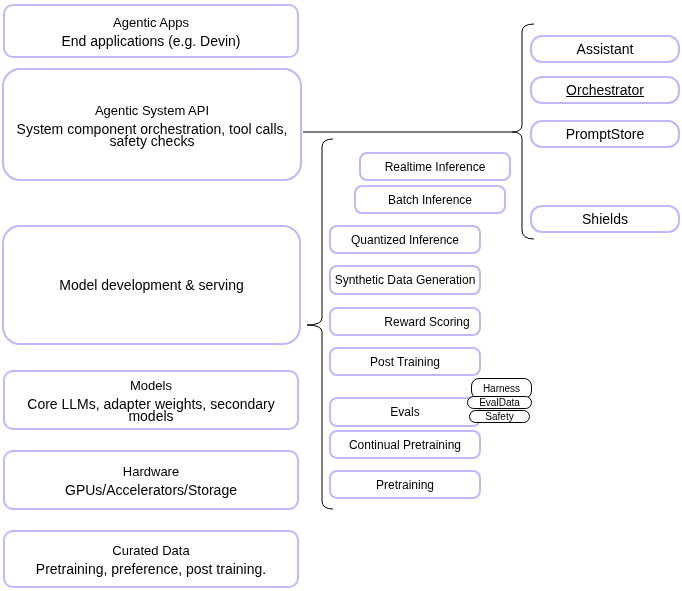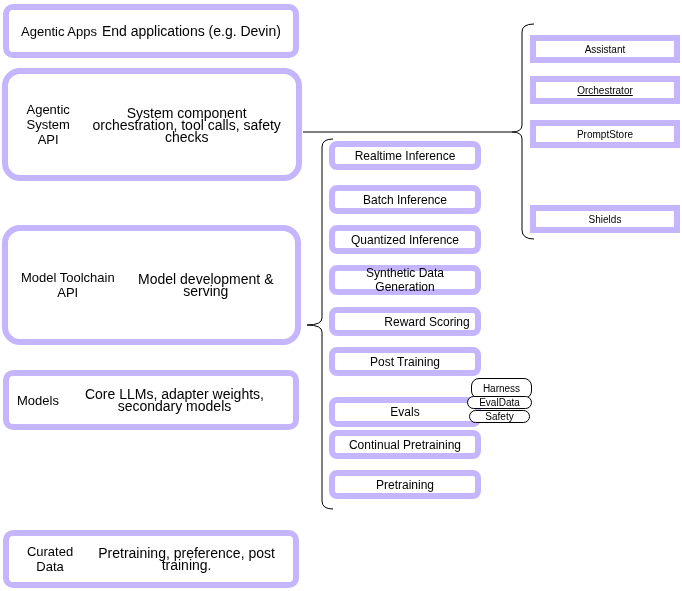--- a/index.html
+++ b/index.html
@@ -17,44 +17,44 @@
   .connectors {
     position: absolute;
     left: 0; top: 0;
     width: 682px; height: 591px;
     pointer-events: none;
   }
 
   .node {
     position: absolute;
     background: #ffffff;
-    border: 6px solid #c4b5fd;
+    border: 2px solid #c4b5fd;
     display: flex;
-    flex-direction: row;
+    flex-direction: column;
     align-items: center;
     justify-content: center;
     text-align: center;
   }
 
   .lbox { border-radius: 10px; gap: 5px; padding: 0 8px; }
   .lbox.big { border-radius: 18px; }
   .lbox .title { font-size: 13px; line-height: 15px; }
   .lbox .subtitle { font-size: 14px; line-height: 12px; }
 
   .mbox {
     left: 329px; width: 152px; height: 29px;
     border-radius: 8px;
     font-size: 12px;
     z-index: 1;
   }
 
   .rbox {
     left: 530px; width: 150px; height: 28px;
-    border-radius: 0;
-    font-size: 10px;
+    border-radius: 12px;
+    font-size: 14px;
   }
 
   .pill {
     position: absolute;
     background: #ffffff;
     border: 1px solid #000000;
     border-radius: 8px;
     font-size: 10px;
     line-height: 11px;
     display: flex;
@@ -81,39 +81,42 @@
     <div class="title">Agentic Apps</div>
     <div class="subtitle">End applications (e.g. Devin)</div>
   </div>
 
   <div class="node lbox big" style="left:2px; top:68px; width:300px; height:113px;">
     <div class="title">Agentic System API</div>
     <div class="subtitle">System component orchestration, tool calls, safety checks</div>
   </div>
 
   <div class="node lbox big" style="left:2px; top:225px; width:299px; height:120px;">
-    <div class="title">Model Toolchain API</div>
     <div class="subtitle">Model development &amp; serving</div>
   </div>
 
   <div class="node lbox" style="left:3px; top:370px; width:296px; height:60px;">
     <div class="title">Models</div>
     <div class="subtitle">Core LLMs, adapter weights, secondary models</div>
   </div>
 
+  <div class="node lbox" style="left:3px; top:450px; width:296px; height:60px;">
+    <div class="title">Hardware</div>
+    <div class="subtitle">GPUs/Accelerators/Storage</div>
+  </div>
 
   <div class="node lbox" style="left:3px; top:530px; width:296px; height:58px;align-items:center;">
     <div class="title">Curated Data</div>
     <div class="subtitle">Pretraining, preference, post training.</div>
   </div>
 
-  <div class="node mbox" style="top:141px;">
+  <div class="node mbox" style="top:152px;margin-left:30px;">
     <span>Realtime Inference</span>
   </div>
-  <div class="node mbox" style="top:185px;">
+  <div class="node mbox" style="top:185px;margin-left:25px;">
     <span>Batch Inference</span>
   </div>
   <div class="node mbox" style="top:225px;">
     <span>Quantized Inference</span>
   </div>
   <div class="node mbox" style="top:265px; height:30px;">
     <span>Synthetic Data Generation</span>
   </div>
   <div class="node mbox" style="top:307px;padding-left:44px;">
     <span>Reward Scoring</span>

